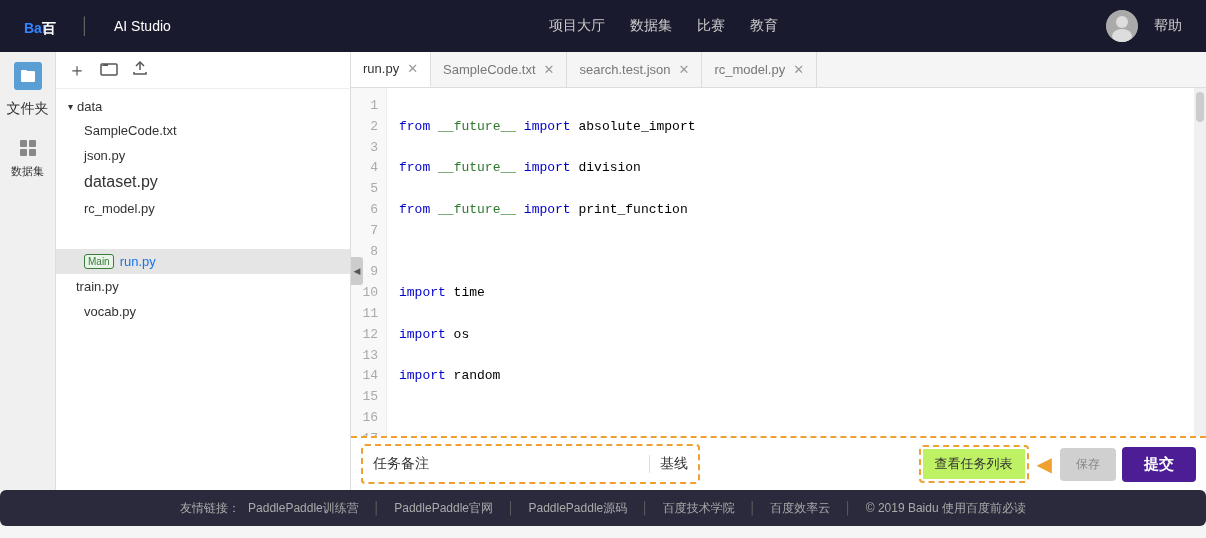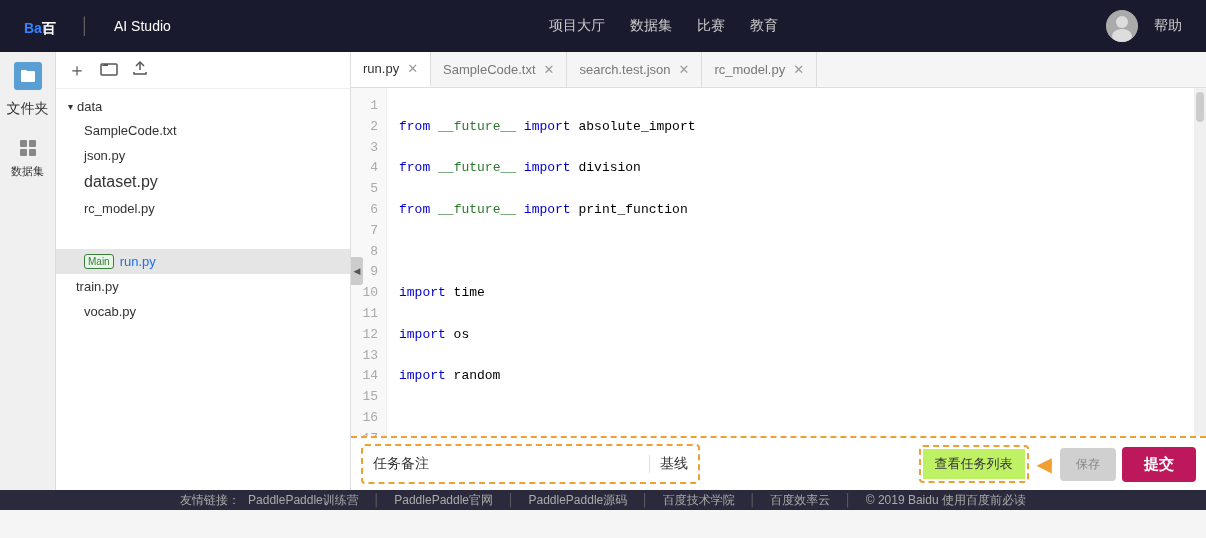--- a/index.html
+++ b/index.html
@@ -195,27 +195,27 @@
 
       <div style="display:flex;align-items:center;gap:6px;">
 
         <div style="border:2px dashed #f0a030;border-radius:4px;display:flex;align-items:center;padding:2px;">
           <button style="background:#bef264;border:none;color:#333;padding:6px 12px;font-size:13px;cursor:pointer;font-family:inherit;">查看任务列表</button>
         </div>
 
         <span style="color:#f0a030;font-size:20px;margin:0 2px;">◀</span>
 
         <button style="background:#d0d0d0;color:#888;border:none;padding:8px 16px;font-size:12px;border-radius:4px;cursor:pointer;font-family:inherit;">保存</button>
-        <button style="background:#be185d;color:white;border:none;padding:8px 22px;font-size:15px;border-radius:4px;cursor:pointer;font-family:inherit;font-weight:bold;">提交</button>
+        <button style="background:#4c1d95;color:white;border:none;padding:8px 22px;font-size:15px;border-radius:4px;cursor:pointer;font-family:inherit;font-weight:bold;">提交</button>
       </div>
     </div>
   </div>
 </div>
 
-<div style="height:20px;background:#2a2a3c;display:flex;align-items:center;justify-content:center;gap:8px;font-size:12px;color:#aaa;">
+<div style="height:36px;background:#2a2a3c;display:flex;align-items:center;justify-content:center;gap:8px;font-size:12px;color:#aaa;border-radius:6px;">
   <span>友情链接：</span>
   <span style="color:#aaa;cursor:pointer;">PaddlePaddle训练营</span>
   <span style="color:#666;margin:0 6px;">│</span>
   <span style="color:#aaa;cursor:pointer;">PaddlePaddle官网</span>
   <span style="color:#666;margin:0 6px;">│</span>
   <span style="color:#aaa;cursor:pointer;">PaddlePaddle源码</span>
   <span style="color:#666;margin:0 6px;">│</span>
   <span style="color:#aaa;cursor:pointer;">百度技术学院</span>
   <span style="color:#666;margin:0 6px;">│</span>
   <span style="color:#aaa;cursor:pointer;">百度效率云</span>

